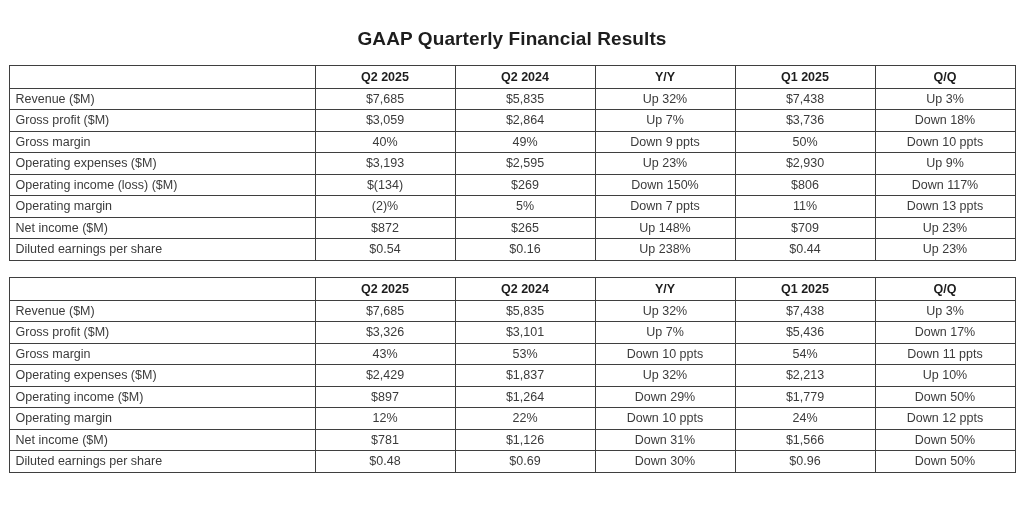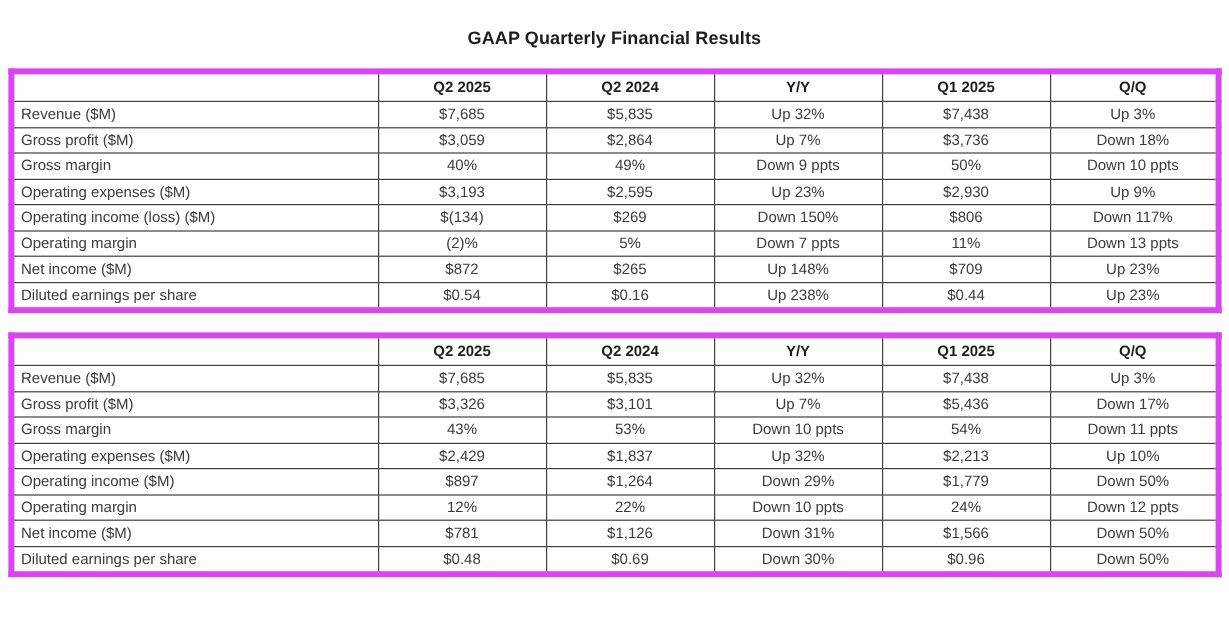--- a/index.html
+++ b/index.html
@@ -15,35 +15,35 @@
     overflow: hidden;
   }
   .page {
     position: relative;
     width: 1024px;
     height: 514px;
     box-sizing: border-box;
   }
   .section-title {
     text-align: center;
-    font-size: 15px;
+    font-size: 19px;
     font-weight: bold;
     color: #1d1d1d;
     letter-spacing: 0.1px;
     line-height: 1;
   }
   #title-gaap { padding-top: 13px; }
   #title-nongaap { padding-top: 34px; }
 
   .fin-table {
     border-collapse: collapse;
     table-layout: fixed;
     width: 1006px;
     margin: 0 auto;
-    border: 5px solid #d946ef;
+    border: 1px solid #d946ef;
   }
   #table-gaap { margin-top: 17px; }
   #table-nongaap { margin-top: 16px; }
 
   .fin-table col.col-label { width: 306px; }
   .fin-table col.col-data  { width: 140px; }
 
   .fin-table th,
   .fin-table td {
     border: 1px solid #3f3f3f;

